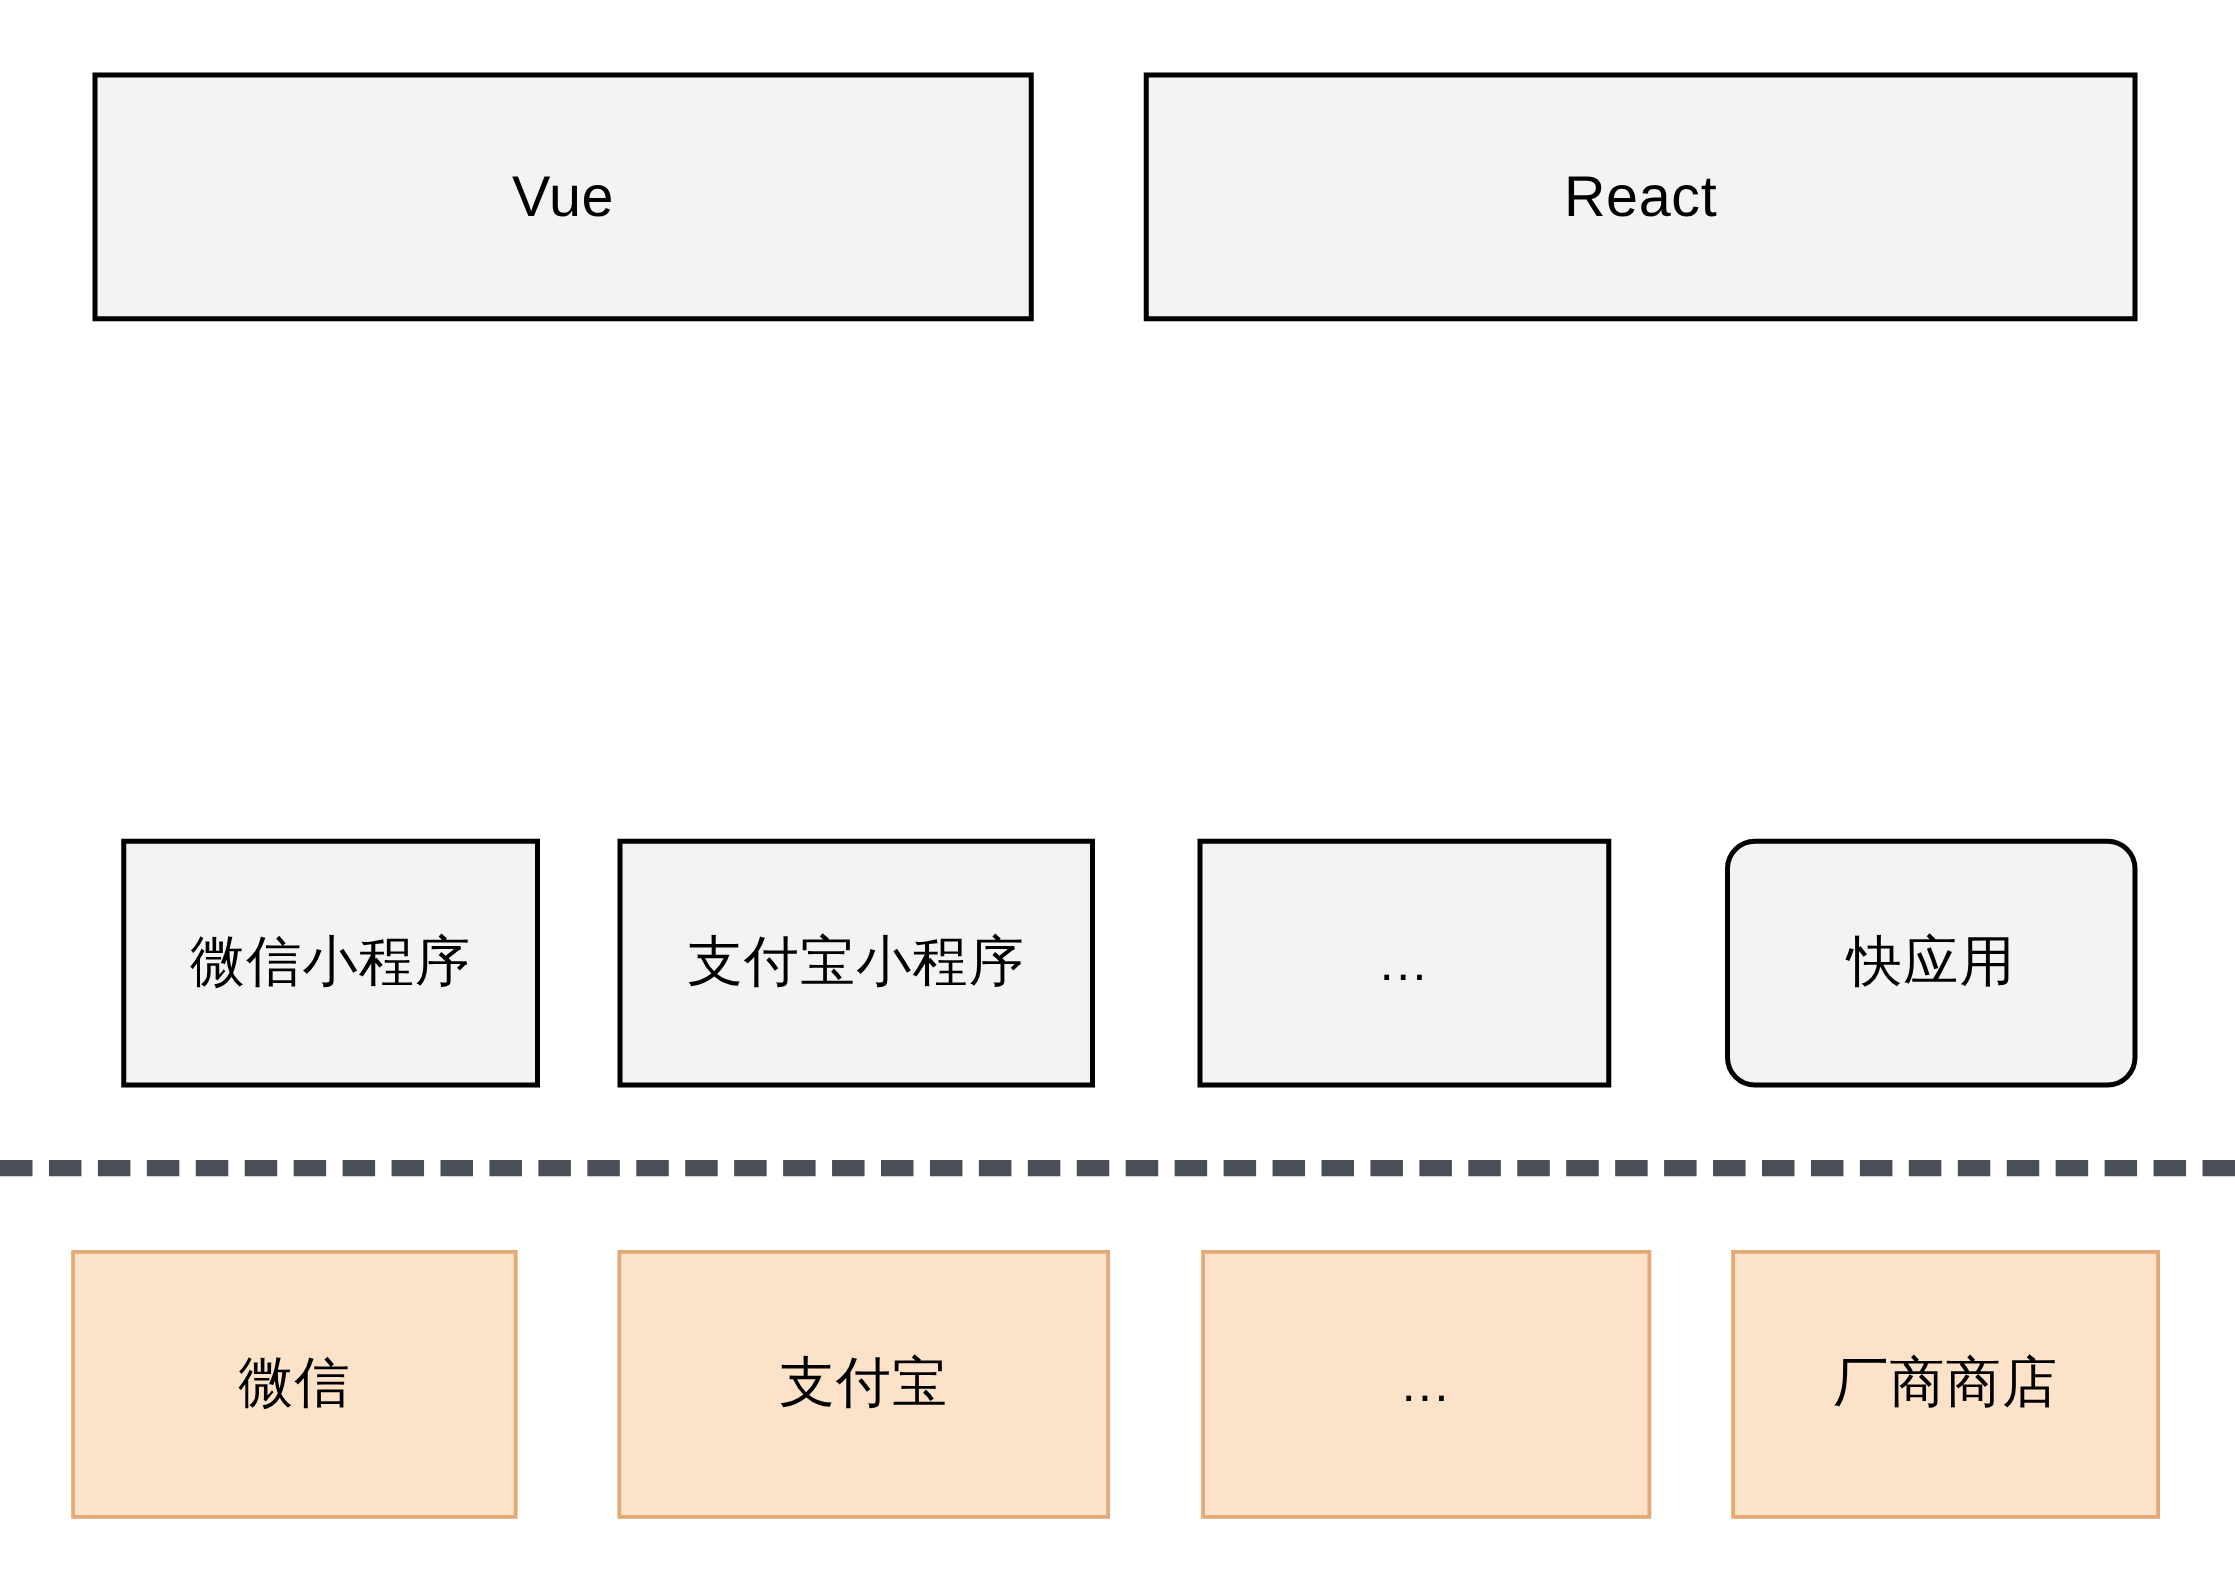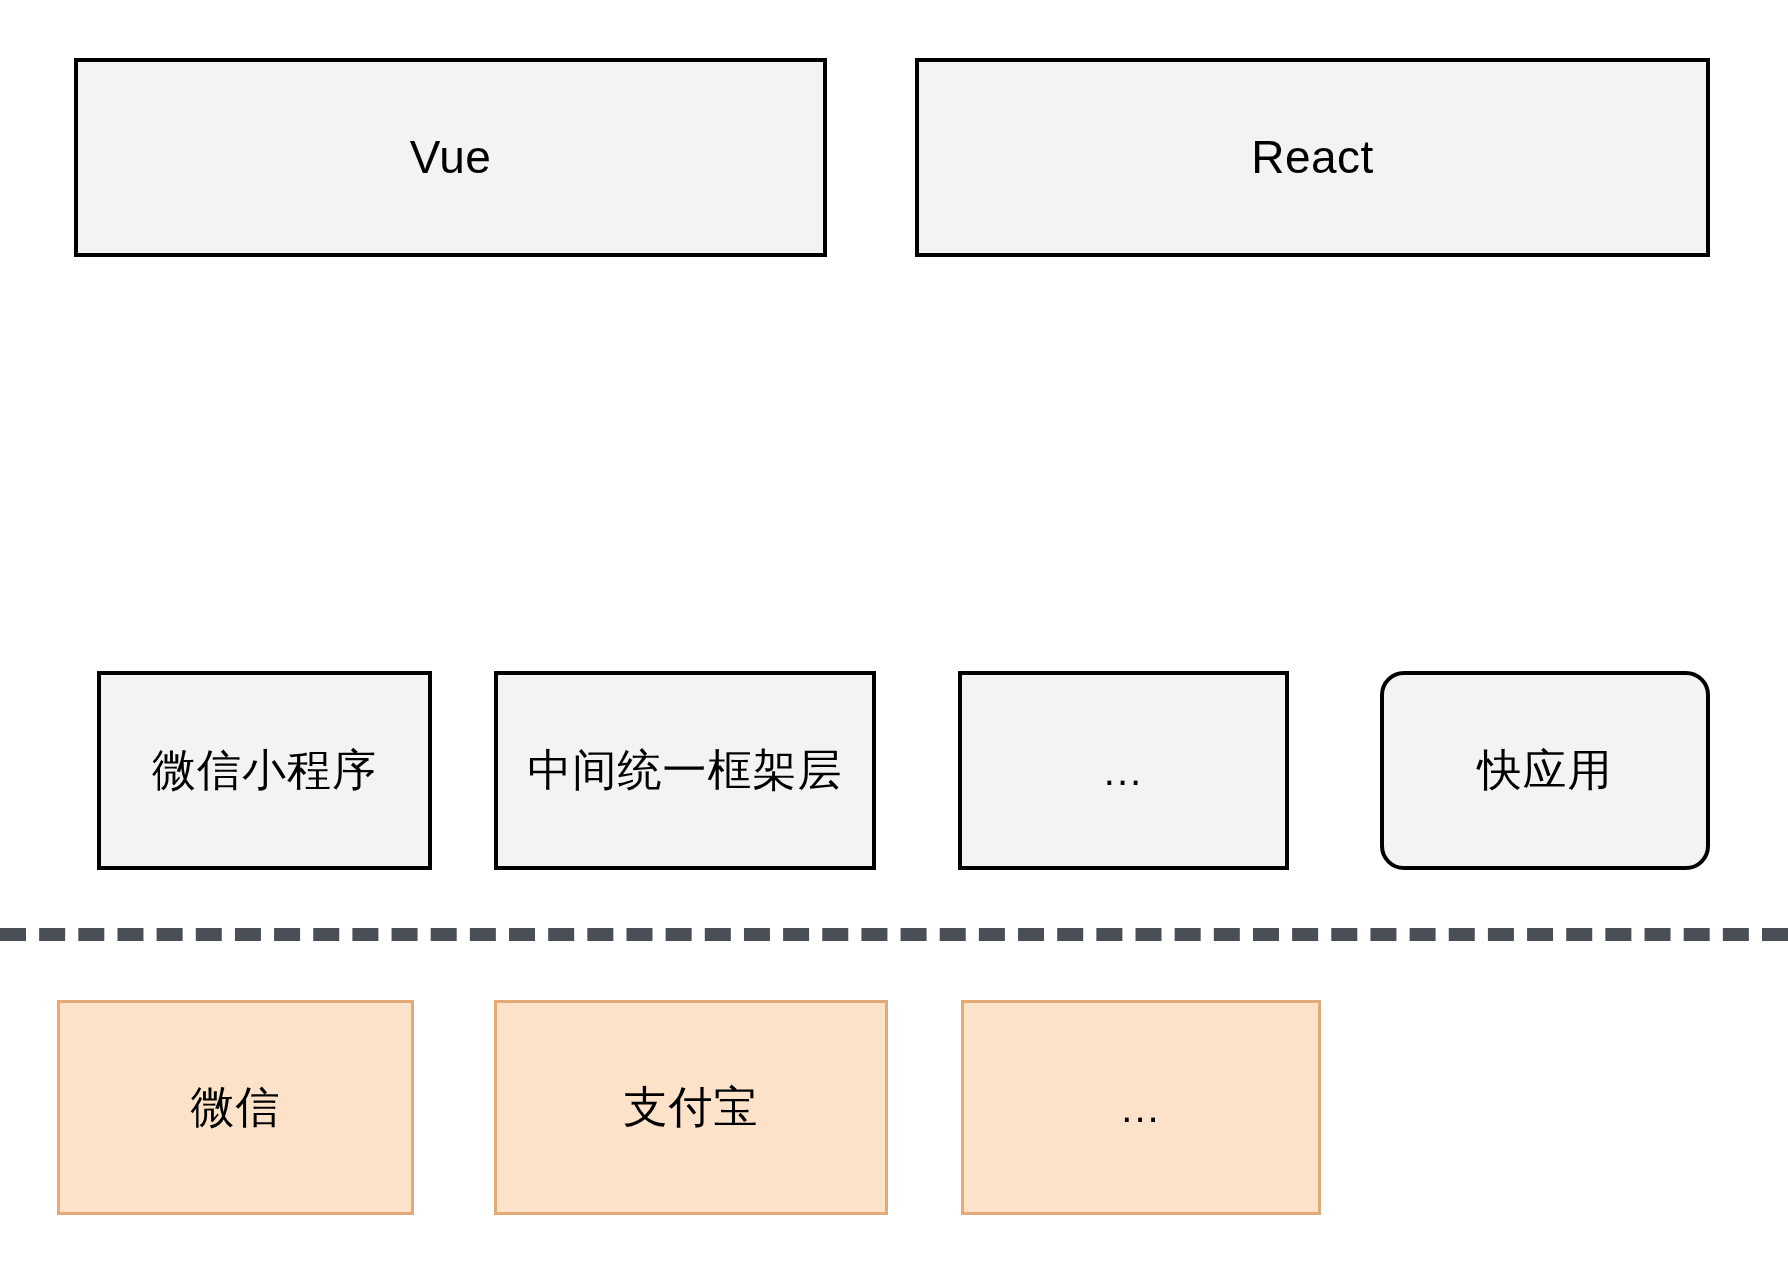--- a/index.html
+++ b/index.html
@@ -91,21 +91,21 @@
   <div class="node node--framework" style="left:74px; top:58px; width:753px; height:199px;">
     <span class="node-label">Vue</span>
   </div>
 
 
   <div class="node node--platform" style="left:73px; top:671px; width:335px; height:199px;margin-left:24px;">
     <span class="node-label">微信小程序</span>
   </div>
 
   <div class="node node--platform" style="left:494px; top:671px; width:382px; height:199px;">
-    <span class="node-label">中间统一框架层</span>
+    <span class="node-label">支付宝小程序</span>
   </div>
 
   <div class="node node--platform node--ellipsis" style="left:958px; top:671px; width:331px; height:199px;">
     <span class="node-label">...</span>
   </div>
 
   <div class="node node--platform" style="left:1380px; top:671px; width:330px; height:199px;border-radius:24px;">
     <span class="node-label">快应用</span>
   </div>
 
@@ -116,14 +116,17 @@
   </div>
 
   <div class="node node--host" style="left:494px; top:1000px; width:394px; height:215px;">
     <span class="node-label">支付宝</span>
   </div>
 
   <div class="node node--host node--ellipsis" style="left:961px; top:1000px; width:360px; height:215px;">
     <span class="node-label">...</span>
   </div>
 
+  <div class="node node--host" style="left:1385px; top:1000px; width:343px; height:215px;">
+    <span class="node-label">厂商商店</span>
+  </div>
 
 </div>
 
 </body></html>

